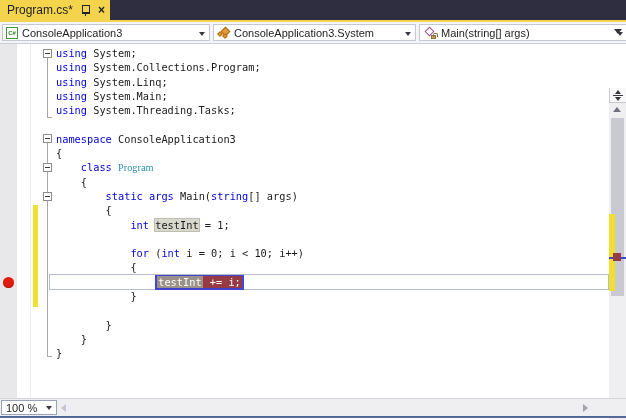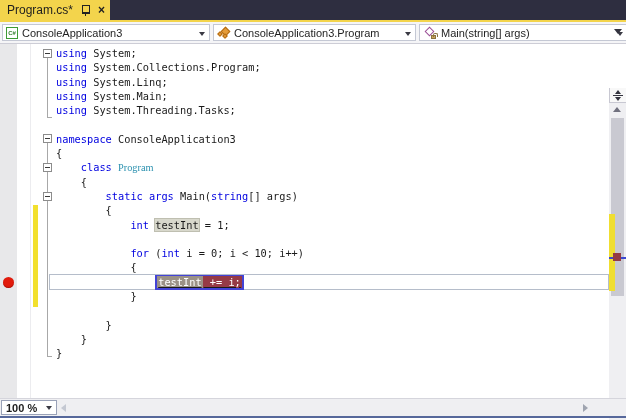--- a/index.html
+++ b/index.html
@@ -60,21 +60,21 @@
 
   .code { position:absolute; left:50px; top:2px; right:18px;
           font-family:"DejaVu Sans Mono", monospace; font-size:10.3px; }
   .cl { height:14.3px; line-height:14.3px; padding-left:6px; white-space:pre; color:#1a1a1a; }
   .kw { color:#0000E0; }
   .pl { color:#1a1a1a; }
   .ty { color:#2B91AF;font-family:Liberation Serif, serif; }
   .hl { background:#D8D8CC; outline:1px solid #BFBFB1; }
   .cl.current { background:#fff; box-shadow:0 0 0 1px #B5BDCA; }
   .selbox { display:inline-block; border:2px solid #4343D6; line-height:11px; vertical-align:top;
-            margin-top:0px;text-decoration:underline; }
+            margin-top:0px; }
   .sg { background:#9B9186; color:#fff; padding:0 1px; }
   .sr { background:#963A46; color:#fff; padding:0 1px; }
 
   
   .vscroll { position:absolute; right:0; top:44px; width:17px; height:353px; background:#EFEFF2; }
   .split-handle { position:absolute; left:0; top:0; width:17px; height:15px; background:#F8F8F8;
                   border-left:1px solid #C8C8D2; border-bottom:1px solid #C8C8D2; }
   .split-handle .t1 { position:absolute; left:5px; top:2px; width:0; height:0;
       border-left:3px solid transparent; border-right:3px solid transparent; border-bottom:4px solid #33333E; }
   .split-handle .bar { position:absolute; left:3px; top:7px; width:10px; height:1px; background:#33333E; }
@@ -85,21 +85,21 @@
   .vthumb { position:absolute; left:2px; top:30px; width:13px; height:178px; background:#C9C9D1; }
   .mark-changes { position:absolute; left:0px; top:126px; width:6px; height:77px; background:#F0DE30; }
   .mark-caret { position:absolute; left:0; top:169px; width:17px; height:2px; background:#3A48D0; }
   .mark-breakpoint { position:absolute; left:4px; top:165px; width:8px; height:8px; background:#943B44; }
 
   
   .bottombar { position:absolute; left:0; top:398px; width:626px; height:18px; background:#EFEFF2;
                border-top:1px solid #D5D5DC; }
   .zoombox { position:absolute; left:1px; top:1px; width:56px; height:15px; background:#fff;
              border:1px solid #9AA2B8; display:flex; align-items:center; padding:0 4px; }
-  .zoom-text { font-size:11px; color:#1e1e1e; flex:1;font-weight:bold; }
+  .zoom-text { font-size:11px; color:#1e1e1e; flex:1; }
   .zoom-chev { width:0; height:0; border-left:3px solid transparent; border-right:3px solid transparent;
                border-top:4px solid #3A3A44; }
   .harr-left { position:absolute; left:61px; top:5px; width:0; height:0;
       border-top:4px solid transparent; border-bottom:4px solid transparent; border-right:5px solid #C4C8D2; }
   .harr-right { position:absolute; right:38px; top:5px; width:0; height:0;
       border-top:4px solid transparent; border-bottom:4px solid transparent; border-left:5px solid #9FA4B0; }
   .bottom-line { position:absolute; left:0; top:416px; width:626px; height:2px; background:#56689B; }
 </style>
 </head>
 <body>
@@ -119,21 +119,21 @@
       <span class="icon-cs">C#</span>
       <span class="combo-text">ConsoleApplication3</span>
       <span class="chev"></span>
     </div>
     <div class="combo" style="left:213px; width:203px;">
       <span class="icon-class">
           <i class="c1"></i>
           <i class="c2"></i>
           <i class="c3"></i>
         </span>
-      <span class="combo-text">ConsoleApplication3.Program</span>
+      <span class="combo-text">ConsoleApplication3.System</span>
       <span class="chev"></span>
     </div>
     <div class="combo" style="left:419px; width:209px;">
       <span class="icon-method">
           <span class="dia"></span>
           <span class="lock"></span>
         </span>
       <span class="combo-text">Main(string[] args)</span>
       <span class="chev"></span>
     </div>

